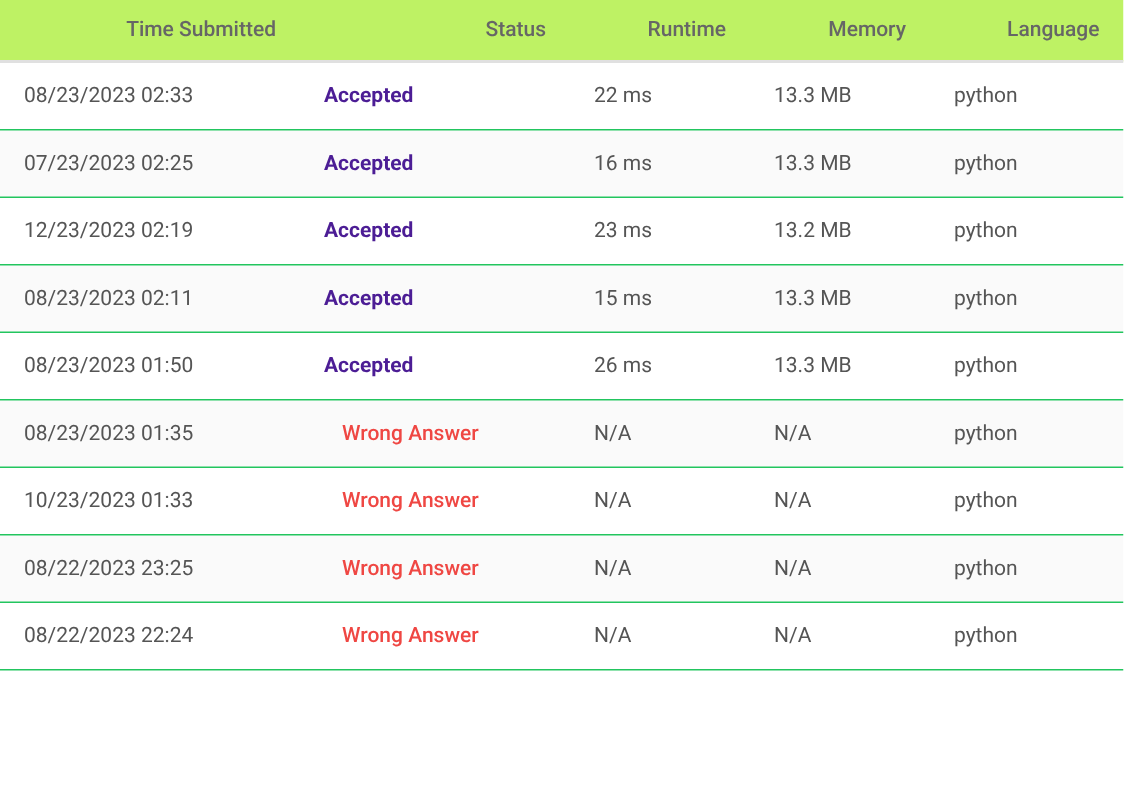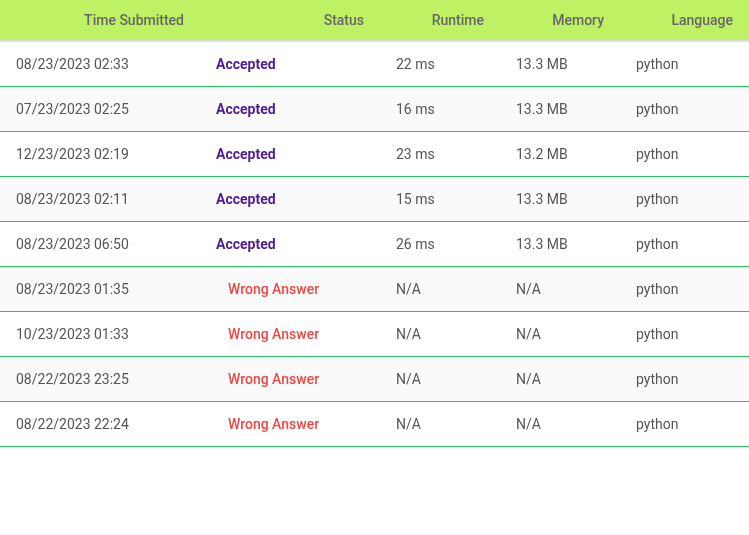--- a/index.html
+++ b/index.html
@@ -119,21 +119,21 @@
         <tr>
       <td class="col-time">08/23/2023 02:11</td>
       <td class="col-status">
         <span class="status-accepted">Accepted</span>
       </td>
       <td class="col-runtime">15 ms</td>
       <td class="col-memory">13.3 MB</td>
       <td class="col-language">python</td>
     </tr>
         <tr>
-      <td class="col-time">08/23/2023 06:50</td>
+      <td class="col-time">08/23/2023 01:50</td>
       <td class="col-status">
         <span class="status-accepted">Accepted</span>
       </td>
       <td class="col-runtime">26 ms</td>
       <td class="col-memory">13.3 MB</td>
       <td class="col-language">python</td>
     </tr>
         <tr>
       <td class="col-time">08/23/2023 01:35</td>
       <td class="col-status">

